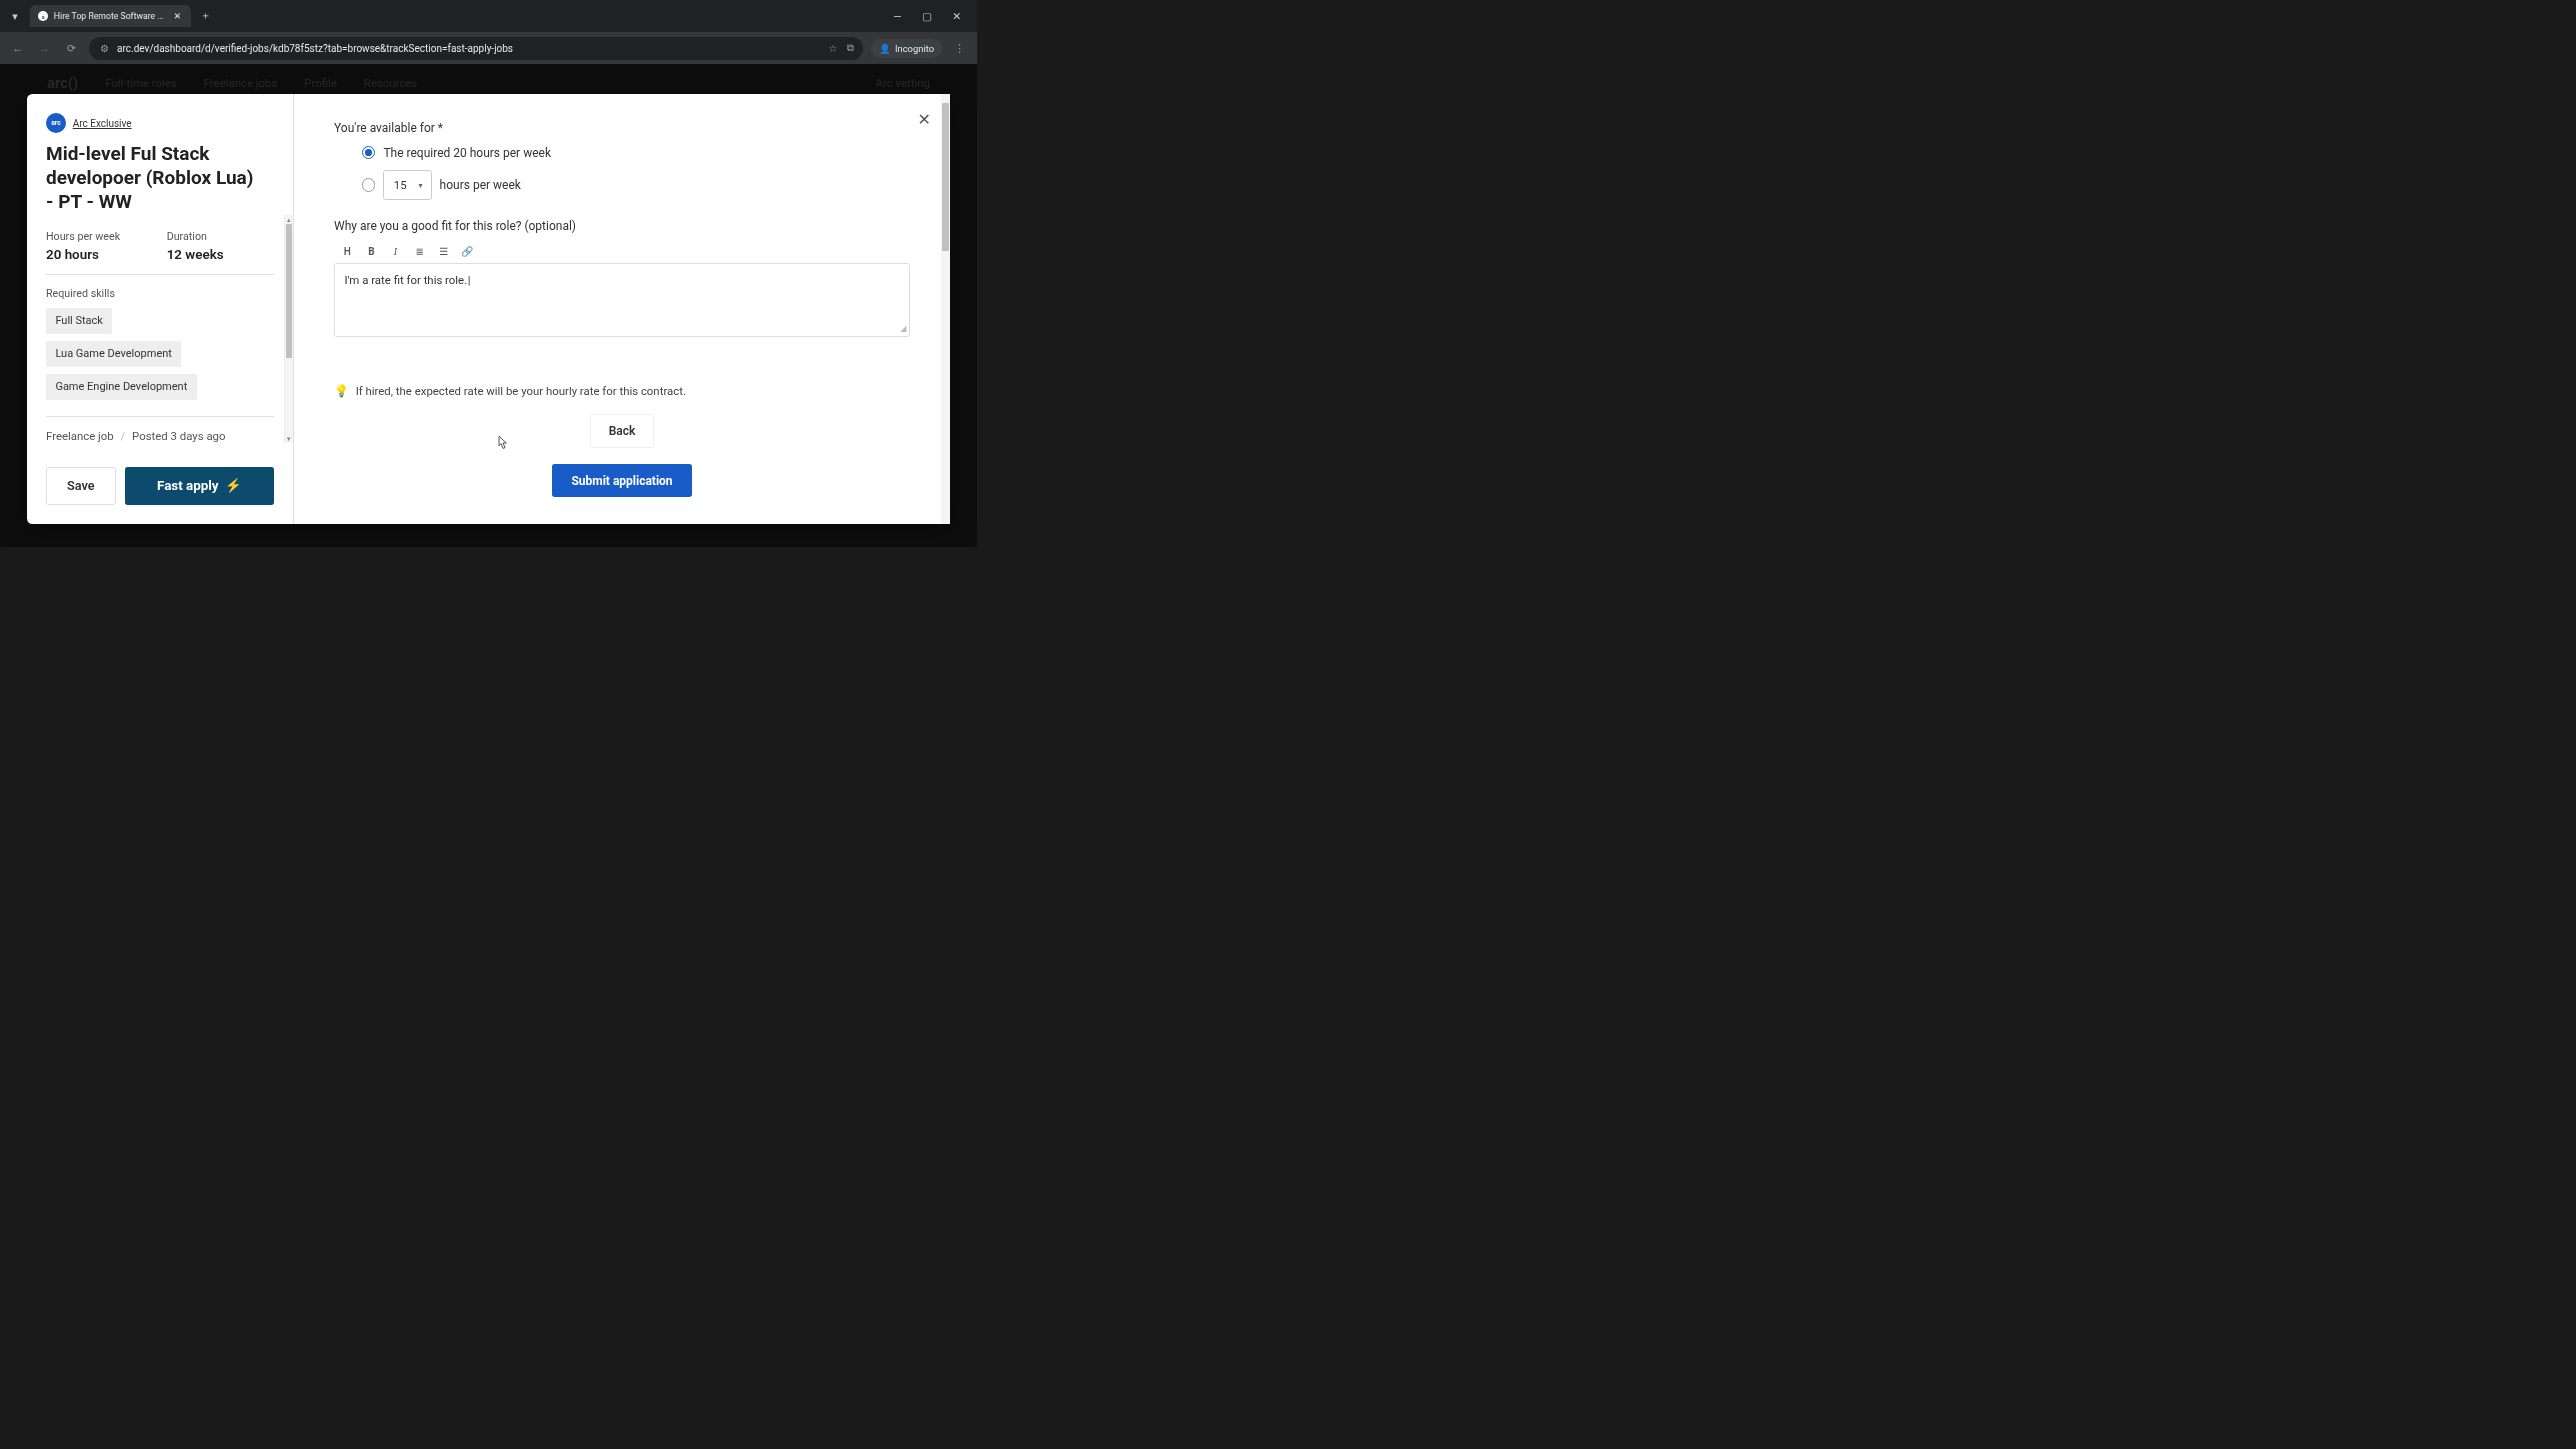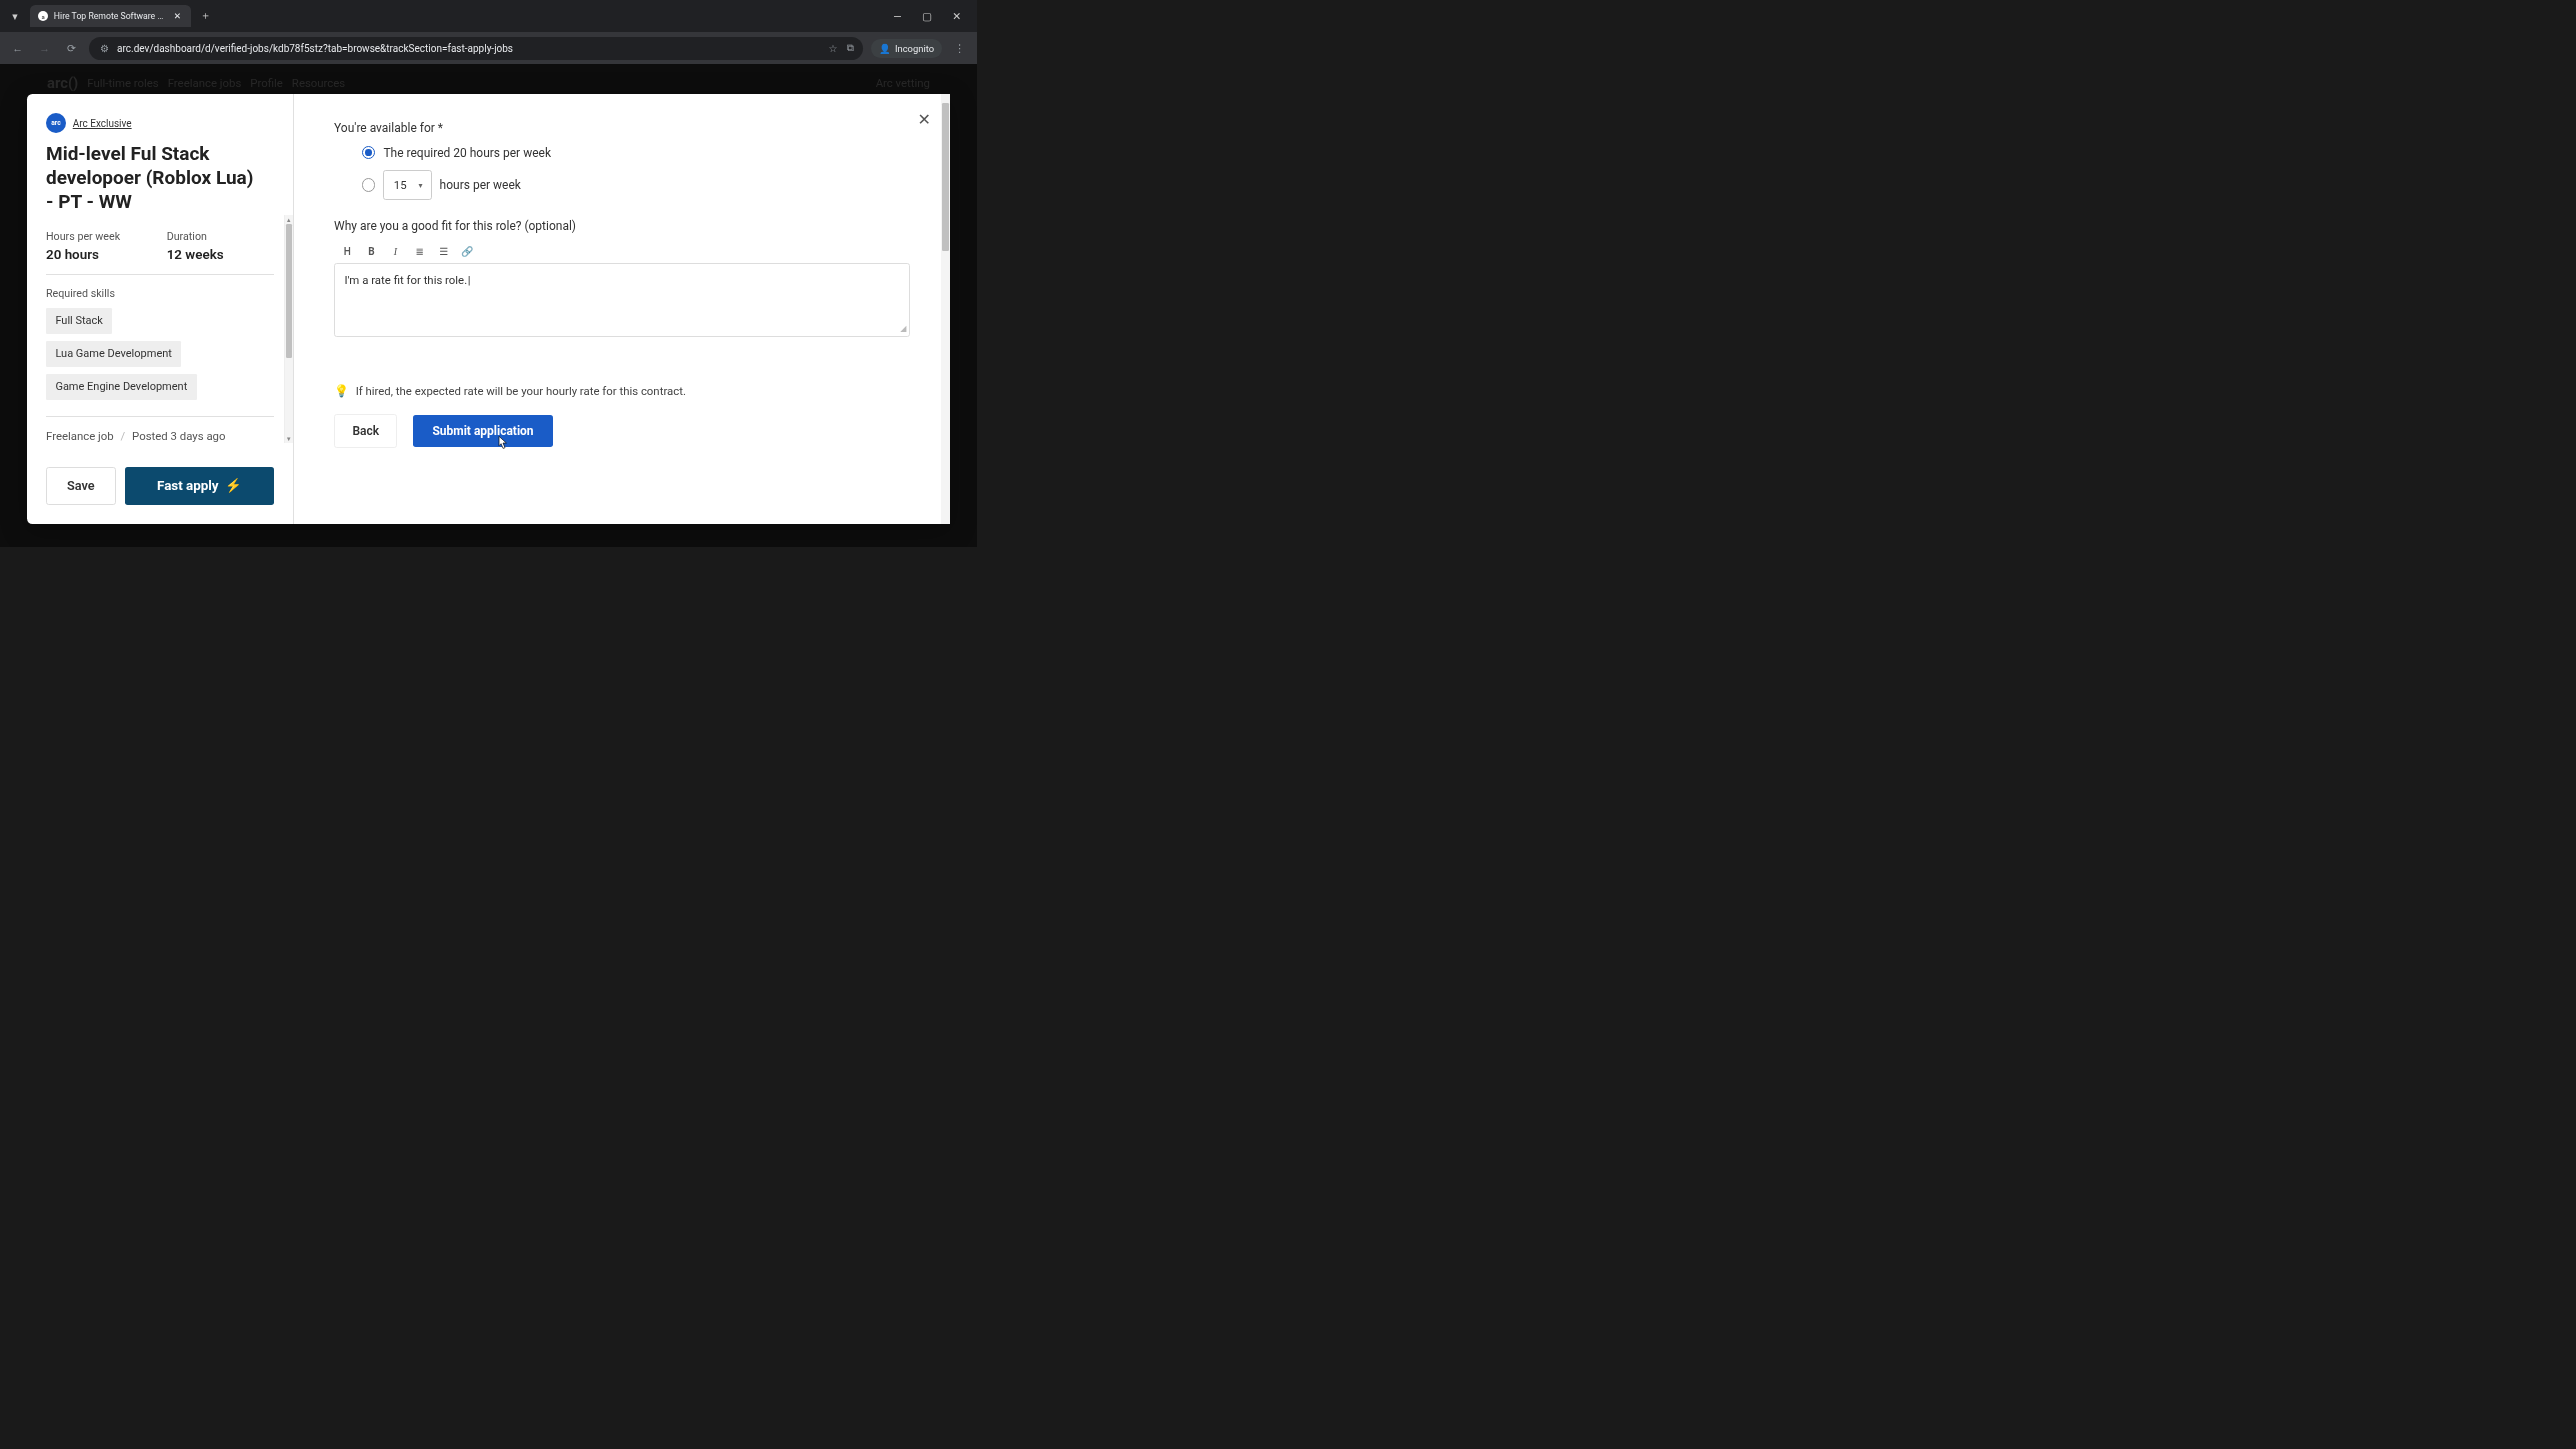--- a/index.html
+++ b/index.html
@@ -20,21 +20,21 @@
 .toolbar-icon { width: 19px; height: 19px; display: flex; align-items: center; justify-content: center; color: #9aa0a6; cursor: pointer; }
 .toolbar-icon.disabled { opacity: 0.4; cursor: default; }
 .url-bar { flex: 1; background: #202124; border-radius: 13.4px; height: 23px; display: flex; align-items: center; padding: 0 9.4px; color: #e8eaed; font-size: 10px; gap: 6.7px; }
 .url-bar .site-icon { width: 12px; height: 12px; display: flex; align-items: center; justify-content: center; color: #9aa0a6; }
 .url-text { flex: 1; }
 .url-actions { display: flex; gap: 9.4px; align-items: center; color: #9aa0a6; }
 .incognito-badge { display: flex; align-items: center; gap: 4px; background: #3c4043; padding: 4px 8px; border-radius: 10.7px; color: #e8eaed; font-size: 9.4px; }
 
 
 .page-bg { position: absolute; top: 64px; left: 0; right: 0; bottom: 0; background: rgba(0,0,0,0.5); }
-.faint-nav { position: absolute; top: 74px; left: 47px; right: 47px; display: flex; align-items: center; gap: 9px; color: #666; font-size: 11.4px; opacity: 0.3; }
+.faint-nav { position: absolute; top: 74px; left: 47px; right: 47px; display: flex; align-items: center; gap: 27px; color: #666; font-size: 11.4px; opacity: 0.3; }
 
 
 .modal { position: absolute; top: 94px; left: 27px; right: 27px; bottom: 23px; background: #fff; border-radius: 5.4px; display: flex; box-shadow: 0 6.7px 27px rgba(0,0,0,0.3); }
 .modal-left { width: 267px; border-right: 0.7px solid #e0e0e0; padding: 19px 0 19px 19px; display: flex; flex-direction: column; position: relative; }
 .modal-left-scroll { overflow-y: auto; padding-right: 19px; flex: 1; }
 .modal-right { flex: 1; padding: 27px 40px 27px 40px; position: relative; overflow-y: auto; }
 
 .exclusive-row { display: flex; align-items: center; gap: 6.7px; margin-bottom: 9.4px; }
 .arc-badge { width: 20px; height: 20px; background: #1a5cc7; border-radius: 50%; color: #fff; display: flex; align-items: center; justify-content: center; font-size: 6.7px; font-weight: bold; }
 .exclusive-label { font-size: 10px; color: #333; text-decoration: underline; }
@@ -68,21 +68,21 @@
 .editor-toolbar { display: flex; gap: 10.7px; padding: 5.4px 6.7px; align-items: center; color: #555; font-size: 10px; }
 .editor-toolbar .tb { cursor: pointer; width: 13.4px; text-align: center; }
 .editor-box { border: 0.7px solid #ddd; border-radius: 2.7px; min-height: 74px; padding: 9.4px; font-size: 11.4px; color: #333; position: relative; }
 .editor-box .resize { position: absolute; bottom: 2.7px; right: 2.7px; color: #bbb; font-size: 8px; }
 .cursor-blink::after { content: "|"; margin-left: 0.7px; animation: blink 1s step-end infinite; }
 @keyframes blink { 50% { opacity: 0; } }
 
 .hint-row { display: flex; align-items: center; gap: 6.7px; margin-top: 47px; font-size: 11.4px; color: #444; }
 .hint-icon { font-size: 12px; }
 
-.form-actions { display: flex; gap: 16px; margin-top: 16px; align-items: center; }
+.form-actions { display: flex; gap: 16px; margin-top: 16px; align-items: center; flex-direction: column; }
 .btn-back { padding: 9.4px 17.4px; background: #fff; border: 0.7px solid #eee; font-size: 12px; font-weight: 600; color: #333; border-radius: 2.7px; cursor: pointer; }
 .btn-submit { padding: 9.4px 19px; background: #1a5cc7; color: #fff; font-size: 12px; font-weight: 700; border: none; border-radius: 2.7px; cursor: pointer; }
 
 .left-scrollbar { position: absolute; right: 0; top: 121px; bottom: 81px; width: 9.4px; background: #f4f4f4; border-left: 0.7px solid #eee; }
 .left-scrollbar .up, .left-scrollbar .down { height: 9.4px; display: flex; align-items: center; justify-content: center; color: #888; font-size: 6px; }
 .left-scrollbar .thumb { position: absolute; top: 9.4px; left: 1.3px; right: 1.3px; height: 134px; background: #c0c0c0; border-radius: 1.3px; }
 
 .right-scrollbar { position: absolute; right: 0; top: 0; bottom: 0; width: 9.4px; background: #f4f4f4; }
 .right-scrollbar .thumb { position: absolute; top: 9.4px; left: 1.3px; right: 1.3px; height: 148px; background: #c0c0c0; border-radius: 1.3px; }
 

